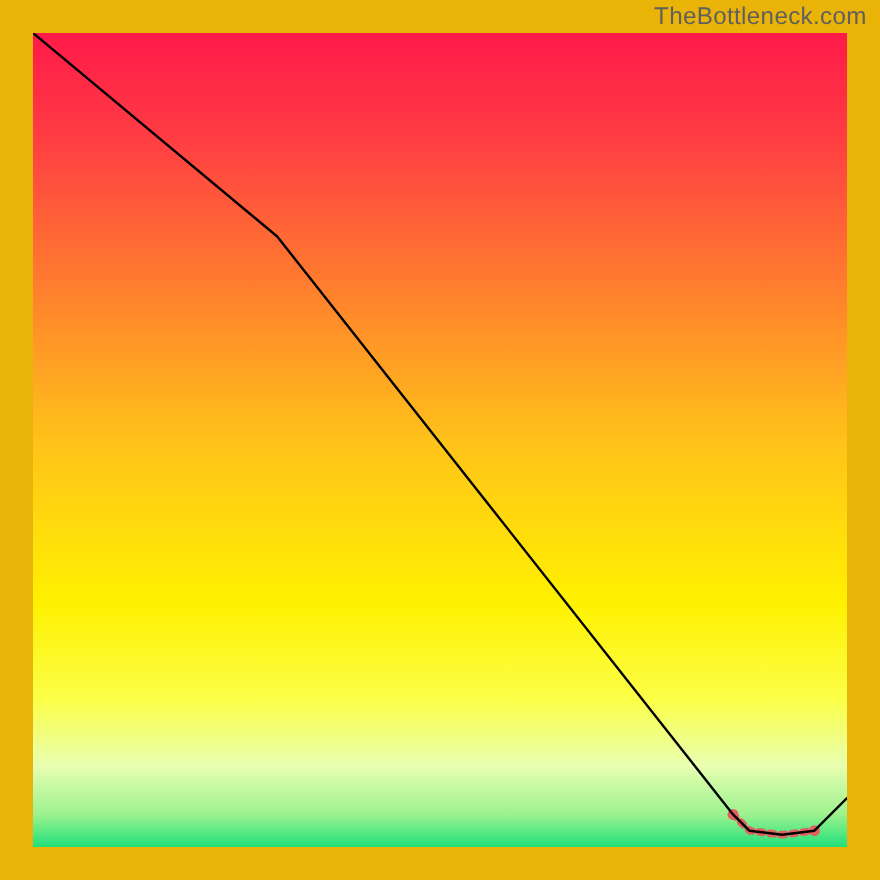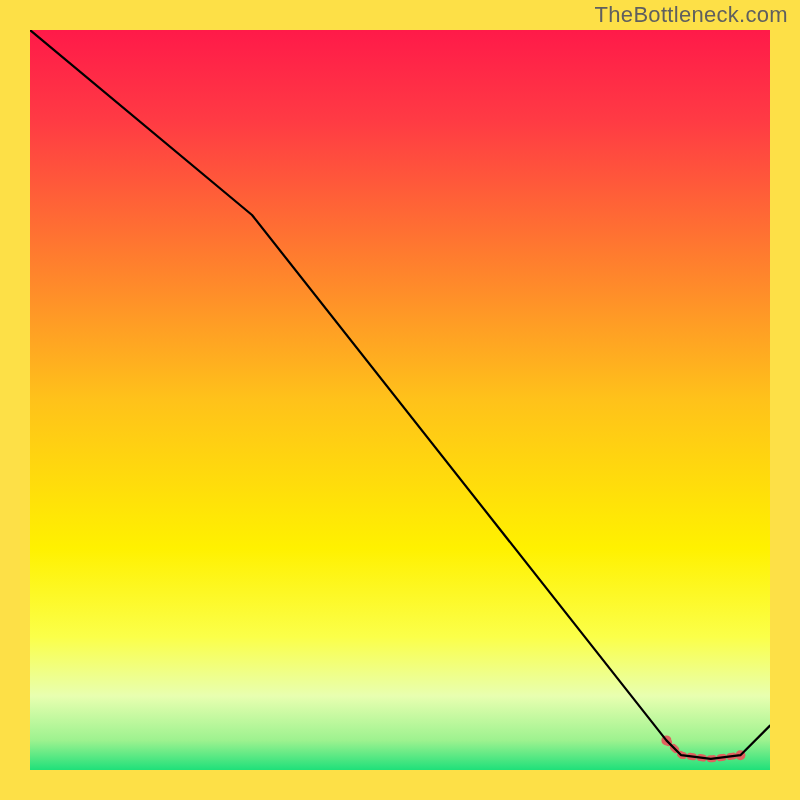--- a/index.html
+++ b/index.html
@@ -8,21 +8,21 @@
     width: 800px;
     height: 800px;
     background: #000;
     font-family: Arial, Helvetica, sans-serif;
     overflow: hidden;
   }
   .frame {
     position: relative;
     width: 800px;
     height: 800px;
-    background: #fde047;
+    background: #eab308;
   }
   .attribution {
     position: absolute;
     top: 2px;
     right: 12px;
     color: #5f5f5f;
     font-size: 22px;
     font-weight: 500;
     letter-spacing: 0.3px;
   }

